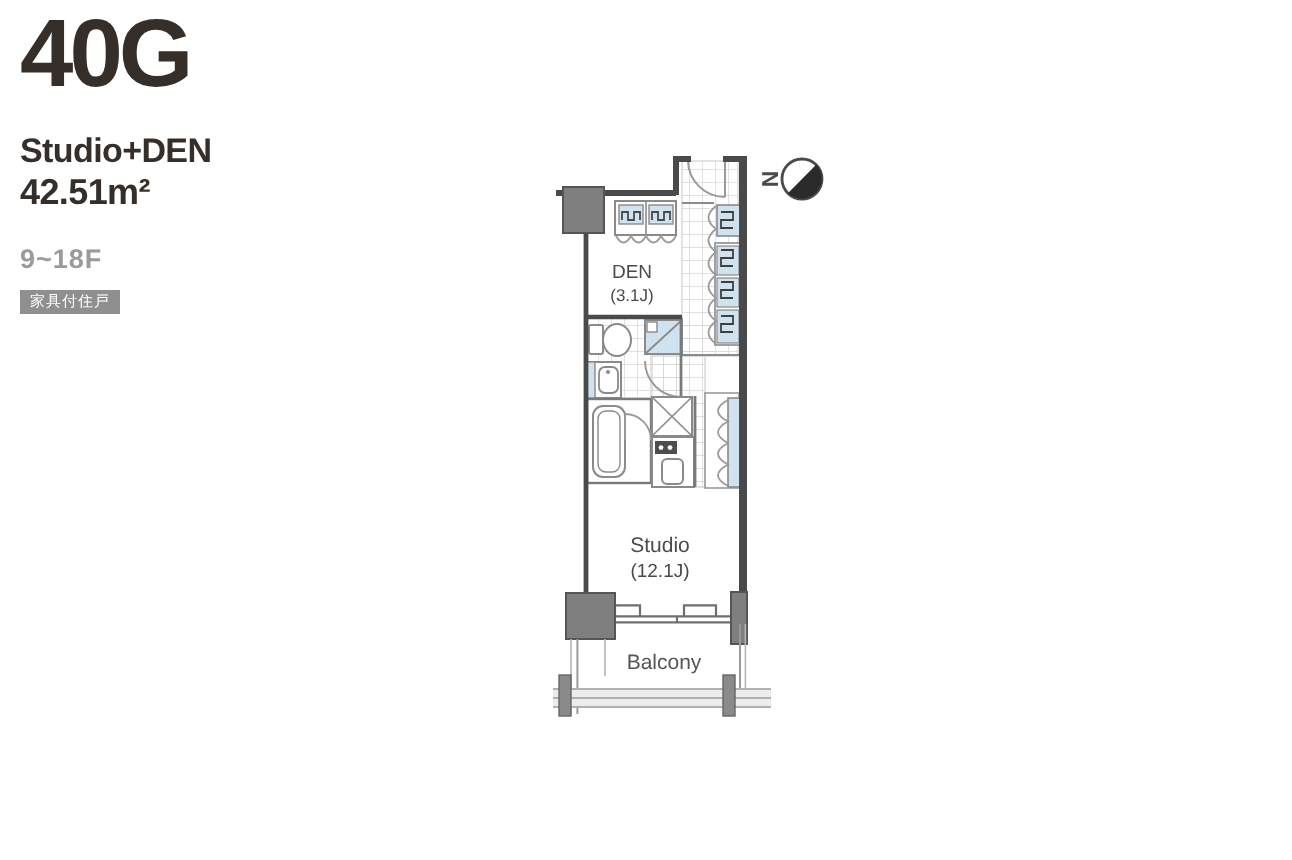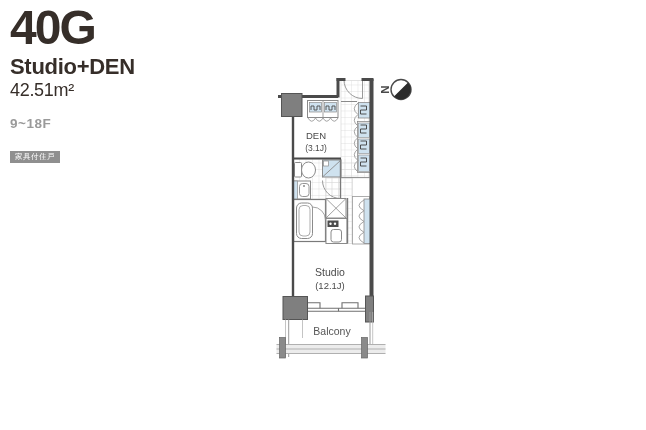--- a/index.html
+++ b/index.html
@@ -1,23 +1,23 @@
 <!DOCTYPE html>
 <html><head>
 <meta charset="utf-8">
 <style>
   html,body{margin:0;padding:0;background:#fff;}
   .canvas{position:relative;width:644px;height:430px;background:#ffffff;overflow:hidden;
           font-family:"Liberation Sans",sans-serif;}
   .header{position:absolute;left:10px;top:4px;color:#362e29;}
   .unit-id{margin:0;font-size:48px;font-weight:bold;letter-spacing:-2px;line-height:1.02;color:#362e29;}
-  .unit-type{font-size:22px;font-weight:bold;letter-spacing:-0.3px;margin-top:1px;}
-  .unit-area{font-size:18px;font-weight:normal;letter-spacing:-0.3px;}
+  .unit-type{font-size:17px;font-weight:bold;letter-spacing:-0.3px;margin-top:13px;}
+  .unit-area{font-size:18px;font-weight:bold;letter-spacing:-0.3px;}
   .unit-floors{margin-top:15px;font-size:13.5px;font-weight:bold;color:#9a9a9a;letter-spacing:0.5px;}
-  .badge{display:inline-block;margin-top:20px;background:#8f8f8f;color:#ffffff;
+  .badge{display:inline-block;margin-top:8px;background:#8f8f8f;color:#ffffff;
          font-size:7.5px;line-height:1;padding:2.5px 5px;letter-spacing:0.5px;}
   svg.plan{position:absolute;left:0;top:0;}
 </style>
 </head>
 <body>
 
 <div class="canvas">
 
   <div class="header">
     <h1 class="unit-id">40G</h1>

